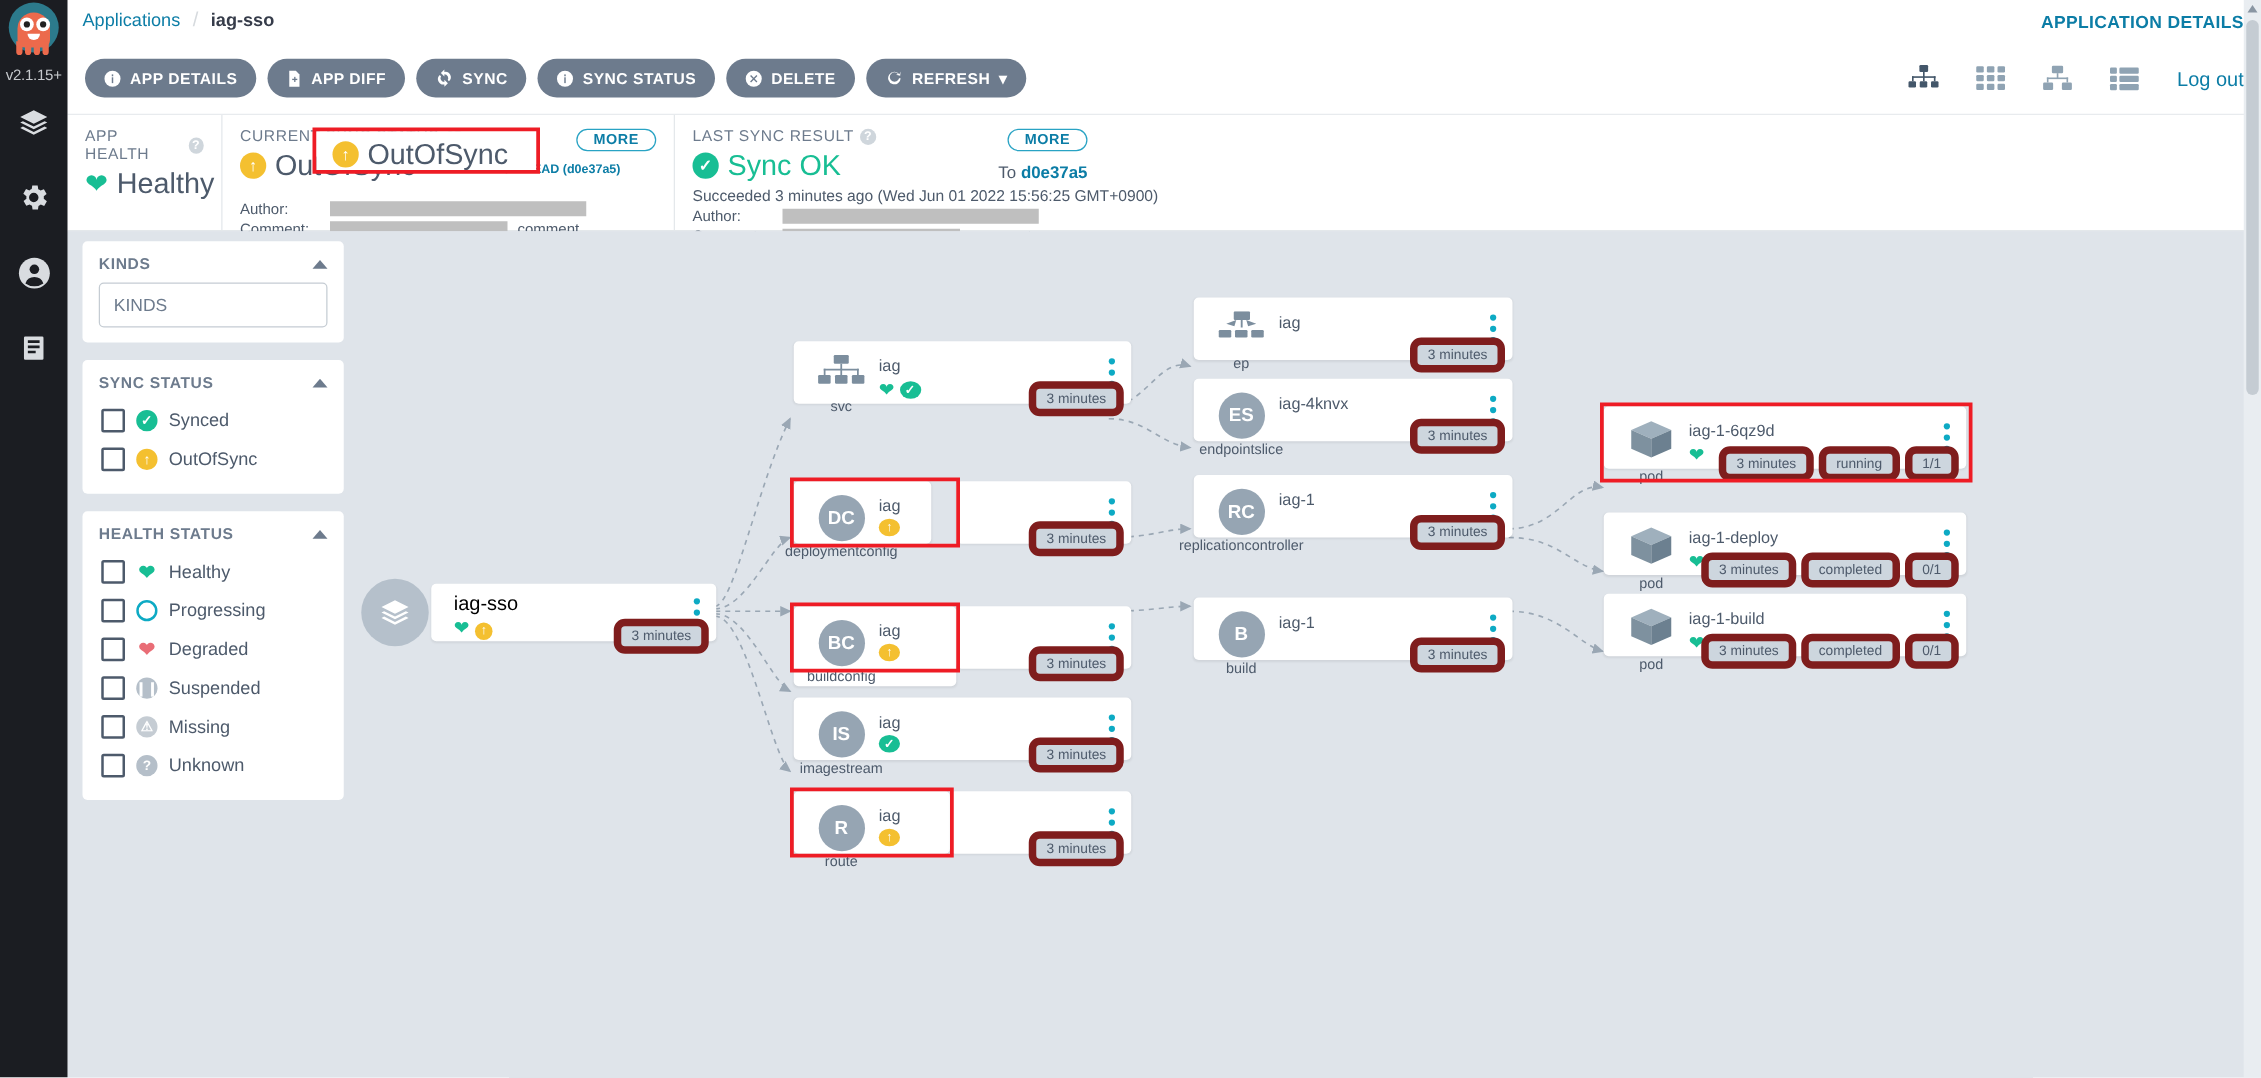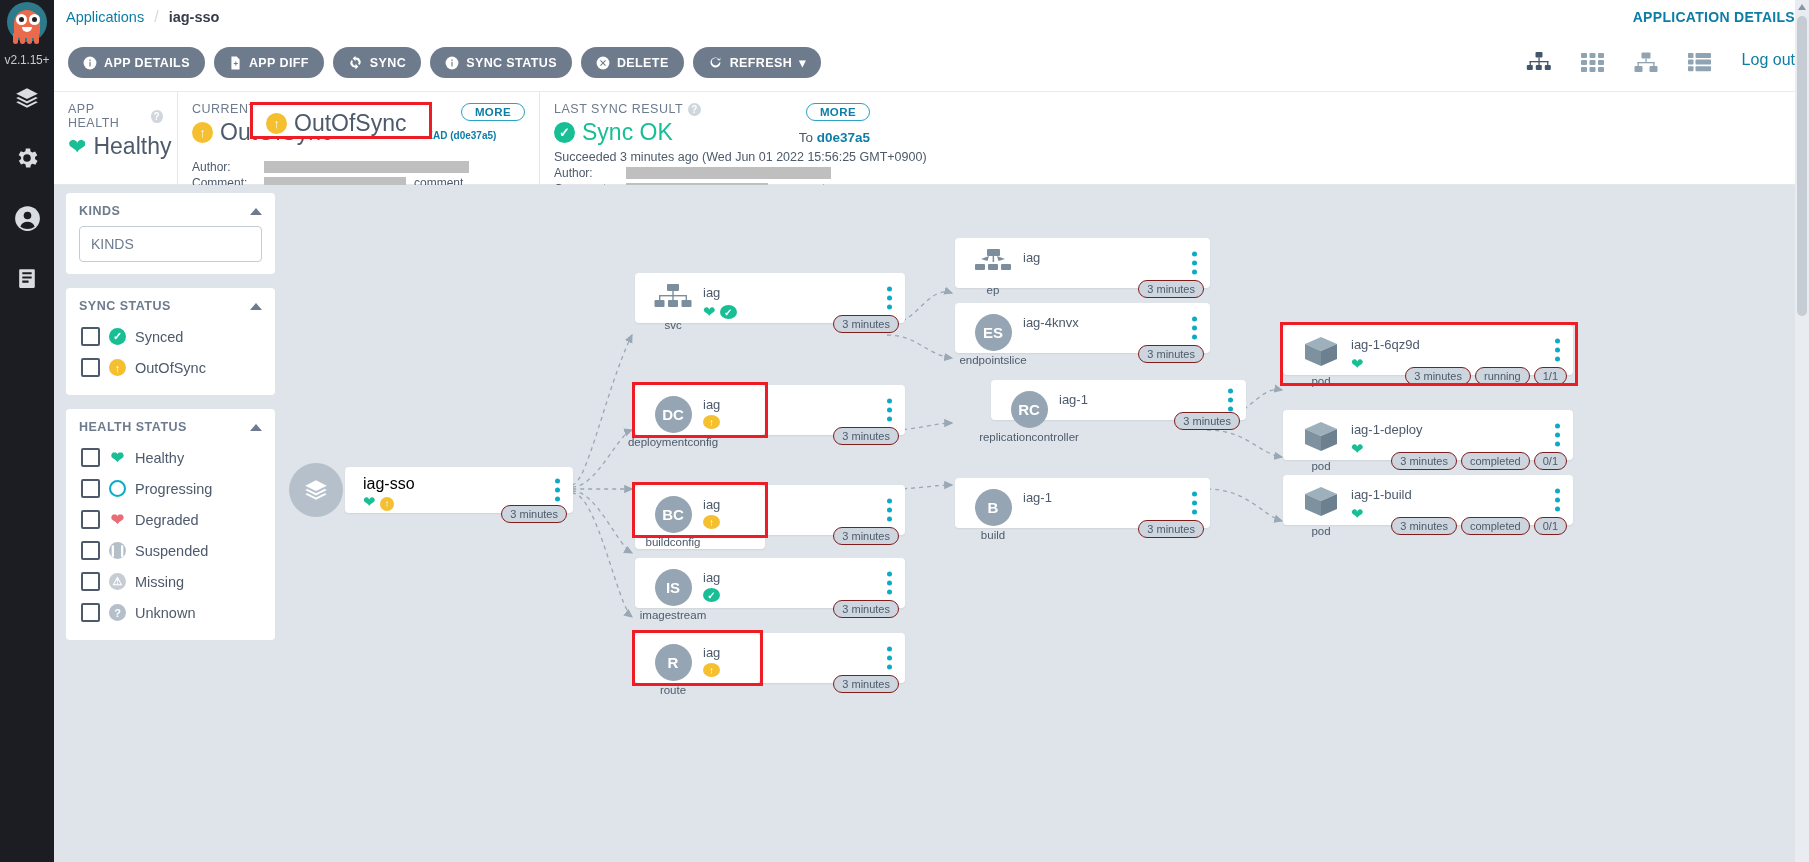--- a/index.html
+++ b/index.html
@@ -80,21 +80,21 @@
   }
   .tbtn {
     display: inline-flex; align-items: center; gap: 7px;
     background: #6d7b8d; color: #fff;
     border-radius: 17px; height: 31px; padding: 0 15px;
     font-size: 12.5px; font-weight: bold; letter-spacing: 0.4px;
     cursor: pointer; border: none; white-space: nowrap;
   }
   .tbtn .g { font-size: 13px; display: inline-flex; align-items: center; }
   .tbtn svg { fill: #fff; }
-  .tb-right { margin-left: auto; display: flex; align-items: flex-start; gap: 28px; }
+  .tb-right { margin-left: auto; display: flex; align-items: flex-end; gap: 28px; }
   .viewico { cursor: pointer; display: flex; align-items: center; }
   .viewico svg { fill: #8fa3b3; }
   .viewico.active svg { fill: #44576a; }
   .logout { color: #0c7da6; font-size: 16px; cursor: pointer; margin-left: 2px; }
 
   
   .statusbar {
     height: 93px; flex: 0 0 93px; background: #fff;
     display: flex; align-items: stretch; border-bottom: 1px solid #e4e8eb;
     position: relative;
@@ -224,21 +224,21 @@
     display: flex; flex-direction: column; gap: 4px; cursor: pointer;
   }
   .kebab i { width: 5px; height: 5px; border-radius: 50%; background: #0daac4; display: block; }
   .pill-row {
     position: absolute; right: 6px; bottom: -10px;
     display: flex; gap: 4px; align-items: center;
   }
   .pill {
     background: #cdd6de; color: #4d5a6b; font-size: 11px;
     border-radius: 9px; padding: 2px 8px; white-space: nowrap;
-    border: 1px solid #7f1d1d;
+    border: 6px solid #7f1d1d;
   }
   .appnode {
     position: absolute; background: #fff; border-radius: 4px;
     box-shadow: 0 1px 2px rgba(0,0,0,0.07);
   }
   .app-circle {
     position: absolute; left: -56px; top: 50%; transform: translateY(-50%);
     width: 54px; height: 54px; border-radius: 50%; background: #b5c0cb;
     display: flex; align-items: center; justify-content: center;
   }
@@ -639,21 +639,21 @@
           <div class="kebab">
               <i></i>
               <i></i>
               <i></i>
             </div>
           <div class="pill-row">
               <span class="pill">3 minutes</span>
             </div>
         </div>
 
-        <div class="node" style="left:348px; top:200px; width:130px; height:50px;">
+        <div class="node" style="left:348px; top:200px; width:110px; height:50px;">
           <div class="kico">
             <span class="circ-ico">DC</span>
             <span class="kind-label">deploymentconfig</span>
           </div>
           <div class="body-txt">
             <div class="nm">iag</div>
             <div class="badges">
               <span class="mini warn" style="width:14px;height:14px;font-size:10px">↑</span>
             </div>
           </div>
@@ -778,21 +778,21 @@
           <div class="kebab">
               <i></i>
               <i></i>
               <i></i>
             </div>
           <div class="pill-row">
               <span class="pill">3 minutes</span>
             </div>
         </div>
 
-        <div class="node" style="left:704px; top:195px; width:255px; height:40px;">
+        <div class="node" style="left:668px; top:195px; width:255px; height:50px;">
           <div class="kico">
             <span class="circ-ico">RC</span>
             <span class="kind-label">replicationcontroller</span>
           </div>
           <div class="body-txt">
             <div class="nm">iag-1</div>
           </div>
           <div class="kebab">
               <i></i>
               <i></i>

